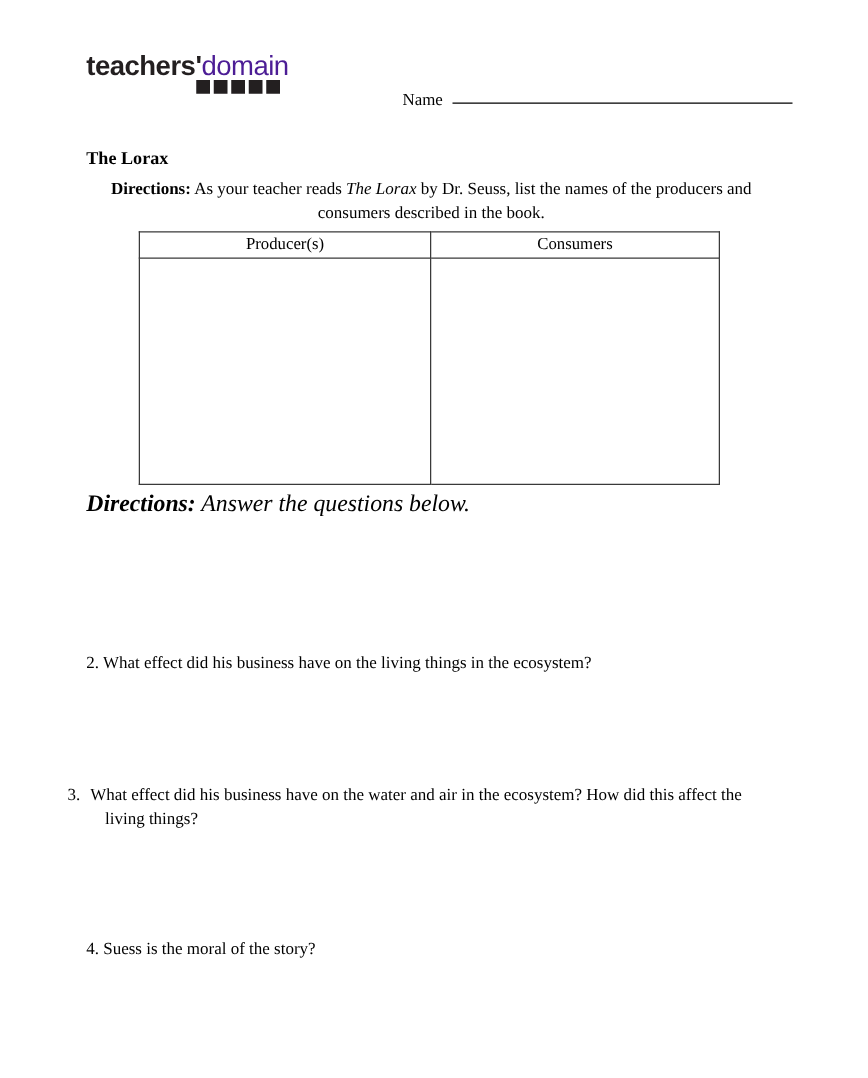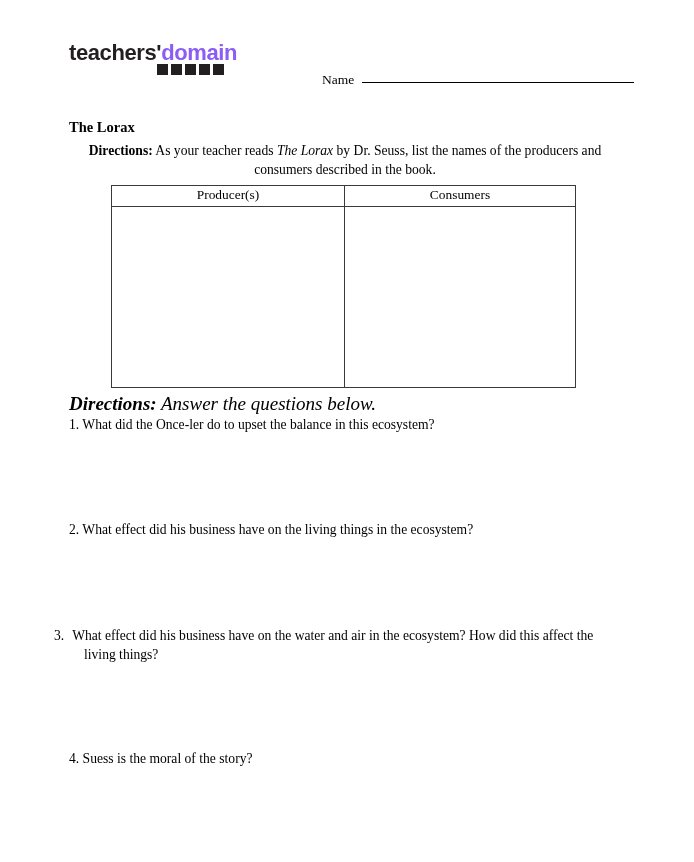--- a/index.html
+++ b/index.html
@@ -35,22 +35,22 @@
     font-size: 22px;
     line-height: 23px;
     letter-spacing: -0.4px;
     white-space: nowrap;
     color: #231f20;
   }
   .logo-bold {
     font-weight: bold;
   }
   .logo-light {
-    font-weight: bold;
-    color: #8b5cf6;
+    font-weight: normal;
+    color: #4c1d95;
   }
   .logo-squares {
     position: absolute;
     left: 88px;
     top: 23px;
     display: flex;
     gap: 3px;
   }
   .logo-square {
     width: 11px;
@@ -213,24 +213,20 @@
     <tbody>
       <tr>
         <td></td>
         <td></td>
       </tr>
     </tbody>
   </table>
 
   <div class="directions-2"><span class="bold">Directions:</span><span> Answer the questions below.</span></div>
 
-  <div class="question q1">
-    <span class="qnum">1.</span>
-    <span>What did the Once-ler do to upset the balance in this ecosystem?</span>
-  </div>
 
   <div class="question q2">
     <span class="qnum">2.</span>
     <span>What effect did his business have on the living things in the ecosystem?</span>
   </div>
 
   <div class="question q3">
     <div class="q-indent-wrap"><span class="qnum">3.</span> <span>What effect did his business have on the water and air in the ecosystem? How did this affect the living things?</span></div>
   </div>
 

